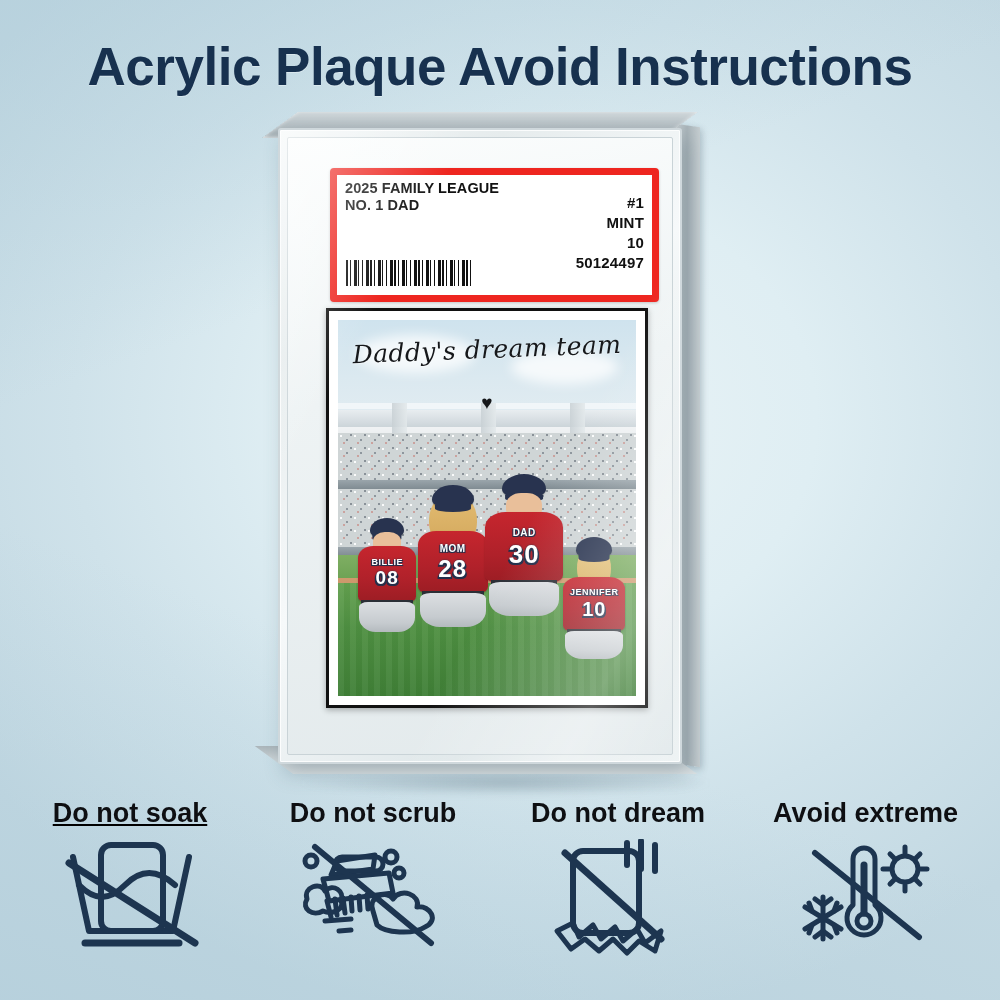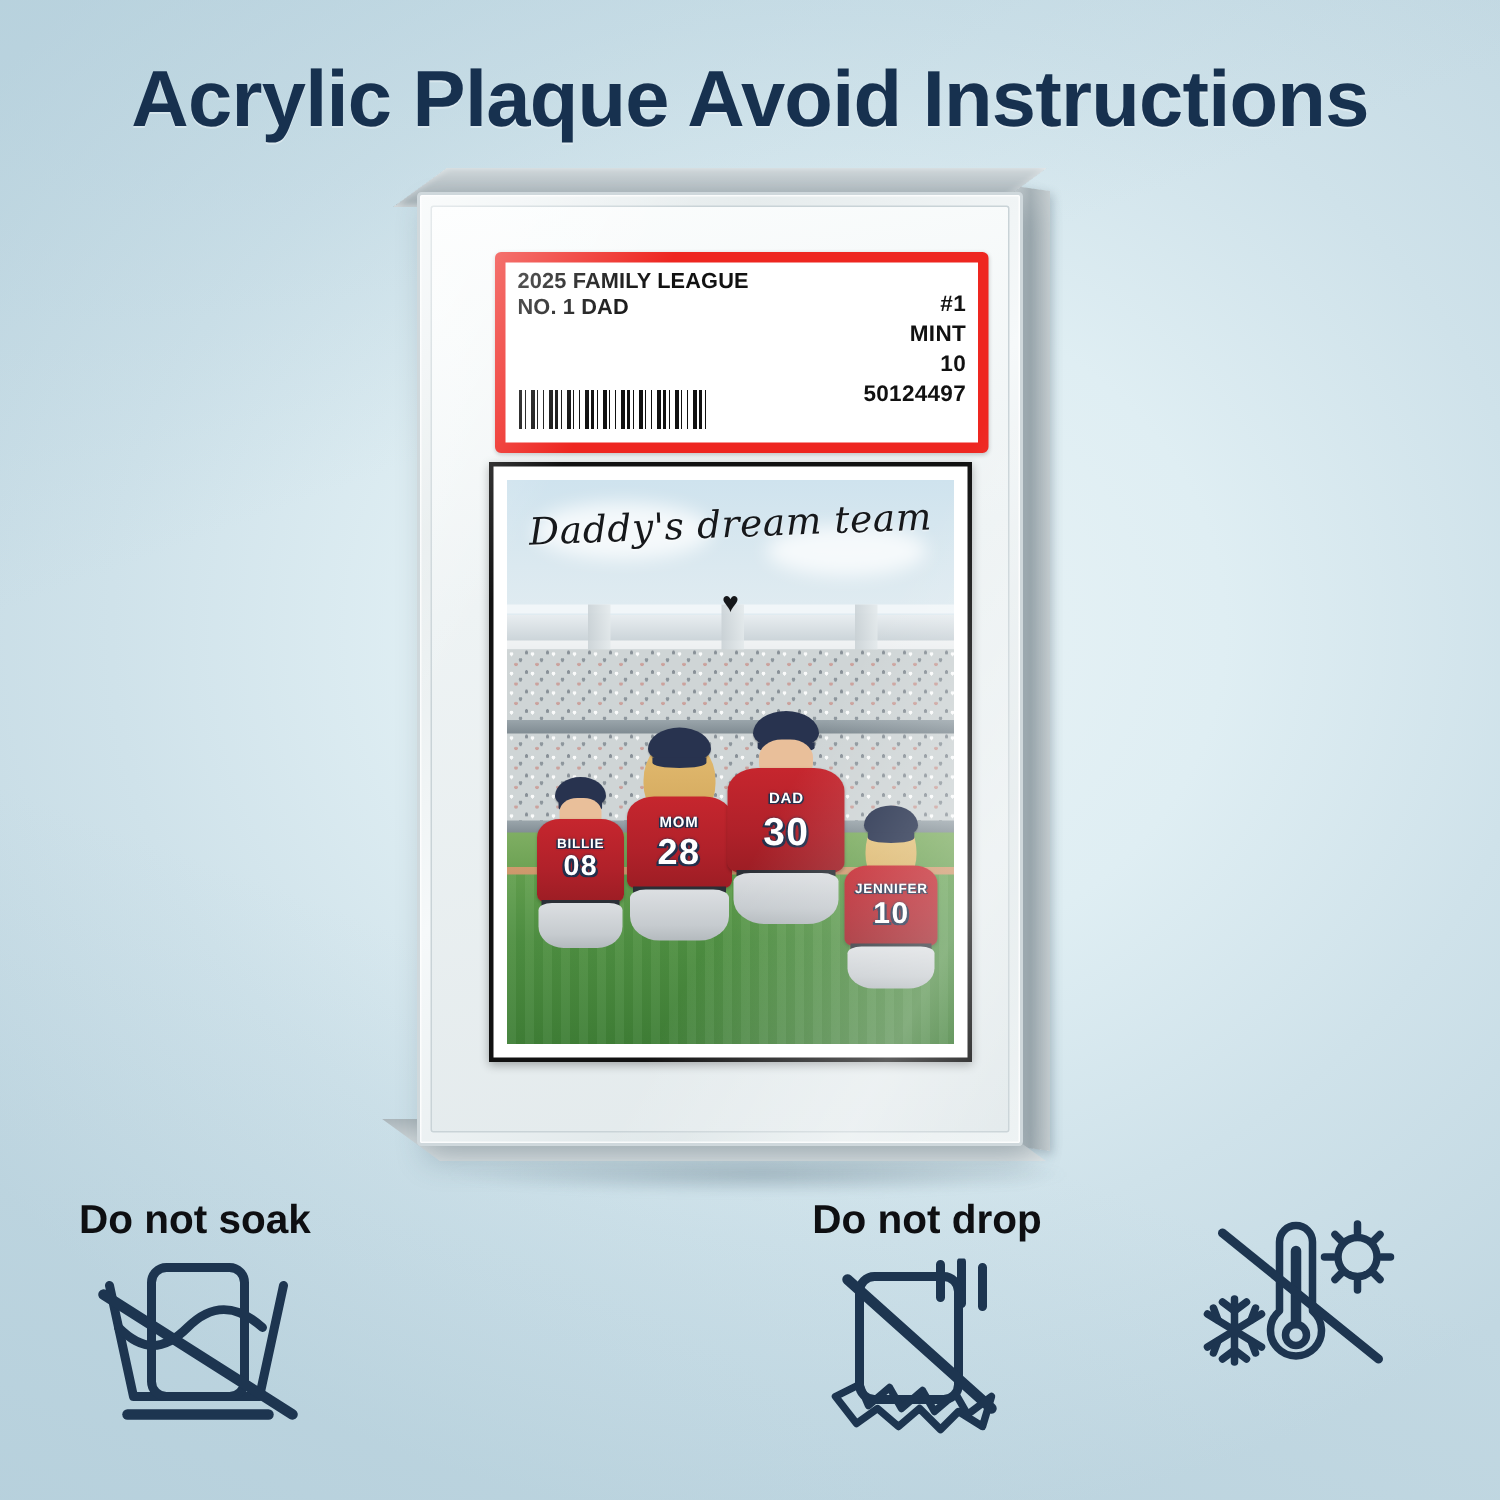--- a/index.html
+++ b/index.html
@@ -328,49 +328,68 @@
         </div>
       </div>
     </div>
 
     <div class="glass-sheen"></div>
   </div>
 </div>
 
 <div class="care-row">
 
-  <div class="care-item" style="left:20px;width:220px;">
+  <div class="care-item" style="left:20px;width:220px;text-decoration:underline;">
     <div class="care-label">Do not soak</div>
     <div class="care-icon">
       <svg width="150" height="112" viewBox="0 0 150 112" fill="none" stroke="#1d3550" stroke-width="6" stroke-linecap="round" stroke-linejoin="round">
         <path d="M18 18 L34 92 L118 92 L134 18"></path>
         <path d="M18 18 L134 18" stroke-width="0"></path>
         <path d="M24 46 C40 62, 54 62, 70 46 C86 30, 102 30, 120 46"></path>
         <path d="M30 104 L124 104" stroke-width="7"></path>
         <rect x="46" y="6" width="62" height="86" rx="10" stroke-width="6"></rect>
         <path d="M14 24 L140 104" stroke-width="7"></path>
       </svg>
     </div>
   </div>
 
+  <div class="care-item" style="left:258px;width:230px;">
+    <div class="care-label">Do not scrub</div>
+    <div class="care-icon">
+      <svg width="160" height="112" viewBox="0 0 160 112" fill="none" stroke="#1d3550" stroke-width="5" stroke-linecap="round" stroke-linejoin="round">
+        <path d="M38 36 L44 22 L82 16 L80 30 Z"></path>
+        <rect x="42" y="18" width="48" height="14" rx="7"></rect>
+        <path d="M30 40 L36 62 L100 54 L96 34 Z"></path>
+        <path d="M34 62 L38 78 M42 60 L44 76 M50 59 L52 74 M58 58 L59 72 M66 57 L67 71 M74 56 L75 70"></path>
+        <path d="M32 82 L58 80 M46 92 L58 91"></path>
+        <circle cx="18" cy="22" r="6"></circle>
+        <circle cx="98" cy="18" r="6"></circle>
+        <circle cx="106" cy="34" r="5"></circle>
+        <path d="M14 60 C10 48, 28 42, 32 52 C40 44, 52 52, 48 62 C52 70, 40 76, 30 72 C20 78, 8 70, 14 60 Z"></path>
+        <path d="M80 72 C74 58, 94 50, 100 60 C108 48, 128 56, 124 68 C138 66, 146 82, 132 88 C120 96, 92 94, 84 86 Z"></path>
+        <path d="M22 8 L138 104" stroke-width="6"></path>
+      </svg>
+    </div>
+  </div>
 
   <div class="care-item" style="left:508px;width:220px;">
-    <div class="care-label">Do not drop</div>
+    <div class="care-label">Do not dream</div>
     <div class="care-icon">
       <svg width="150" height="120" viewBox="0 0 150 120" fill="none" stroke="#1d3550" stroke-width="6" stroke-linecap="round" stroke-linejoin="round">
         <path d="M84 4 L84 26 M98 2 L98 30 M112 6 L112 32"></path>
         <rect x="30" y="12" width="66" height="82" rx="10"></rect>
         <path d="M22 14 L118 100" stroke-width="7"></path>
         <path d="M14 92 L30 84 L36 98 L50 86 L58 100 L72 88 L80 102 L94 90 L102 104 L118 92 L112 112 L96 102 L84 114 L70 100 L56 112 L42 100 L28 110 Z" stroke-width="5"></path>
       </svg>
     </div>
   </div>
 
   <div class="care-item" style="left:738px;width:255px;">
     <div class="care-label">
+      <div>Avoid extreme</div>
     </div>
     <div class="care-icon">
       <svg width="150" height="108" viewBox="0 0 150 108" fill="none" stroke="#1d3550" stroke-width="5" stroke-linecap="round" stroke-linejoin="round">
         <path d="M62 20 a11 11 0 0 1 22 0 L84 66 a17 17 0 1 1 -22 0 Z"></path>
         <path d="M73 26 L73 74" stroke-width="7"></path>
         <circle cx="73" cy="82" r="7" stroke-width="5"></circle>
         <circle cx="114" cy="30" r="13"></circle>
         <path d="M114 8 L114 14 M114 46 L114 52 M92 30 L98 30 M130 30 L136 30
                  M99 15 L103 19 M125 41 L129 45 M129 15 L125 19 M103 41 L99 45"></path>
         <g>

